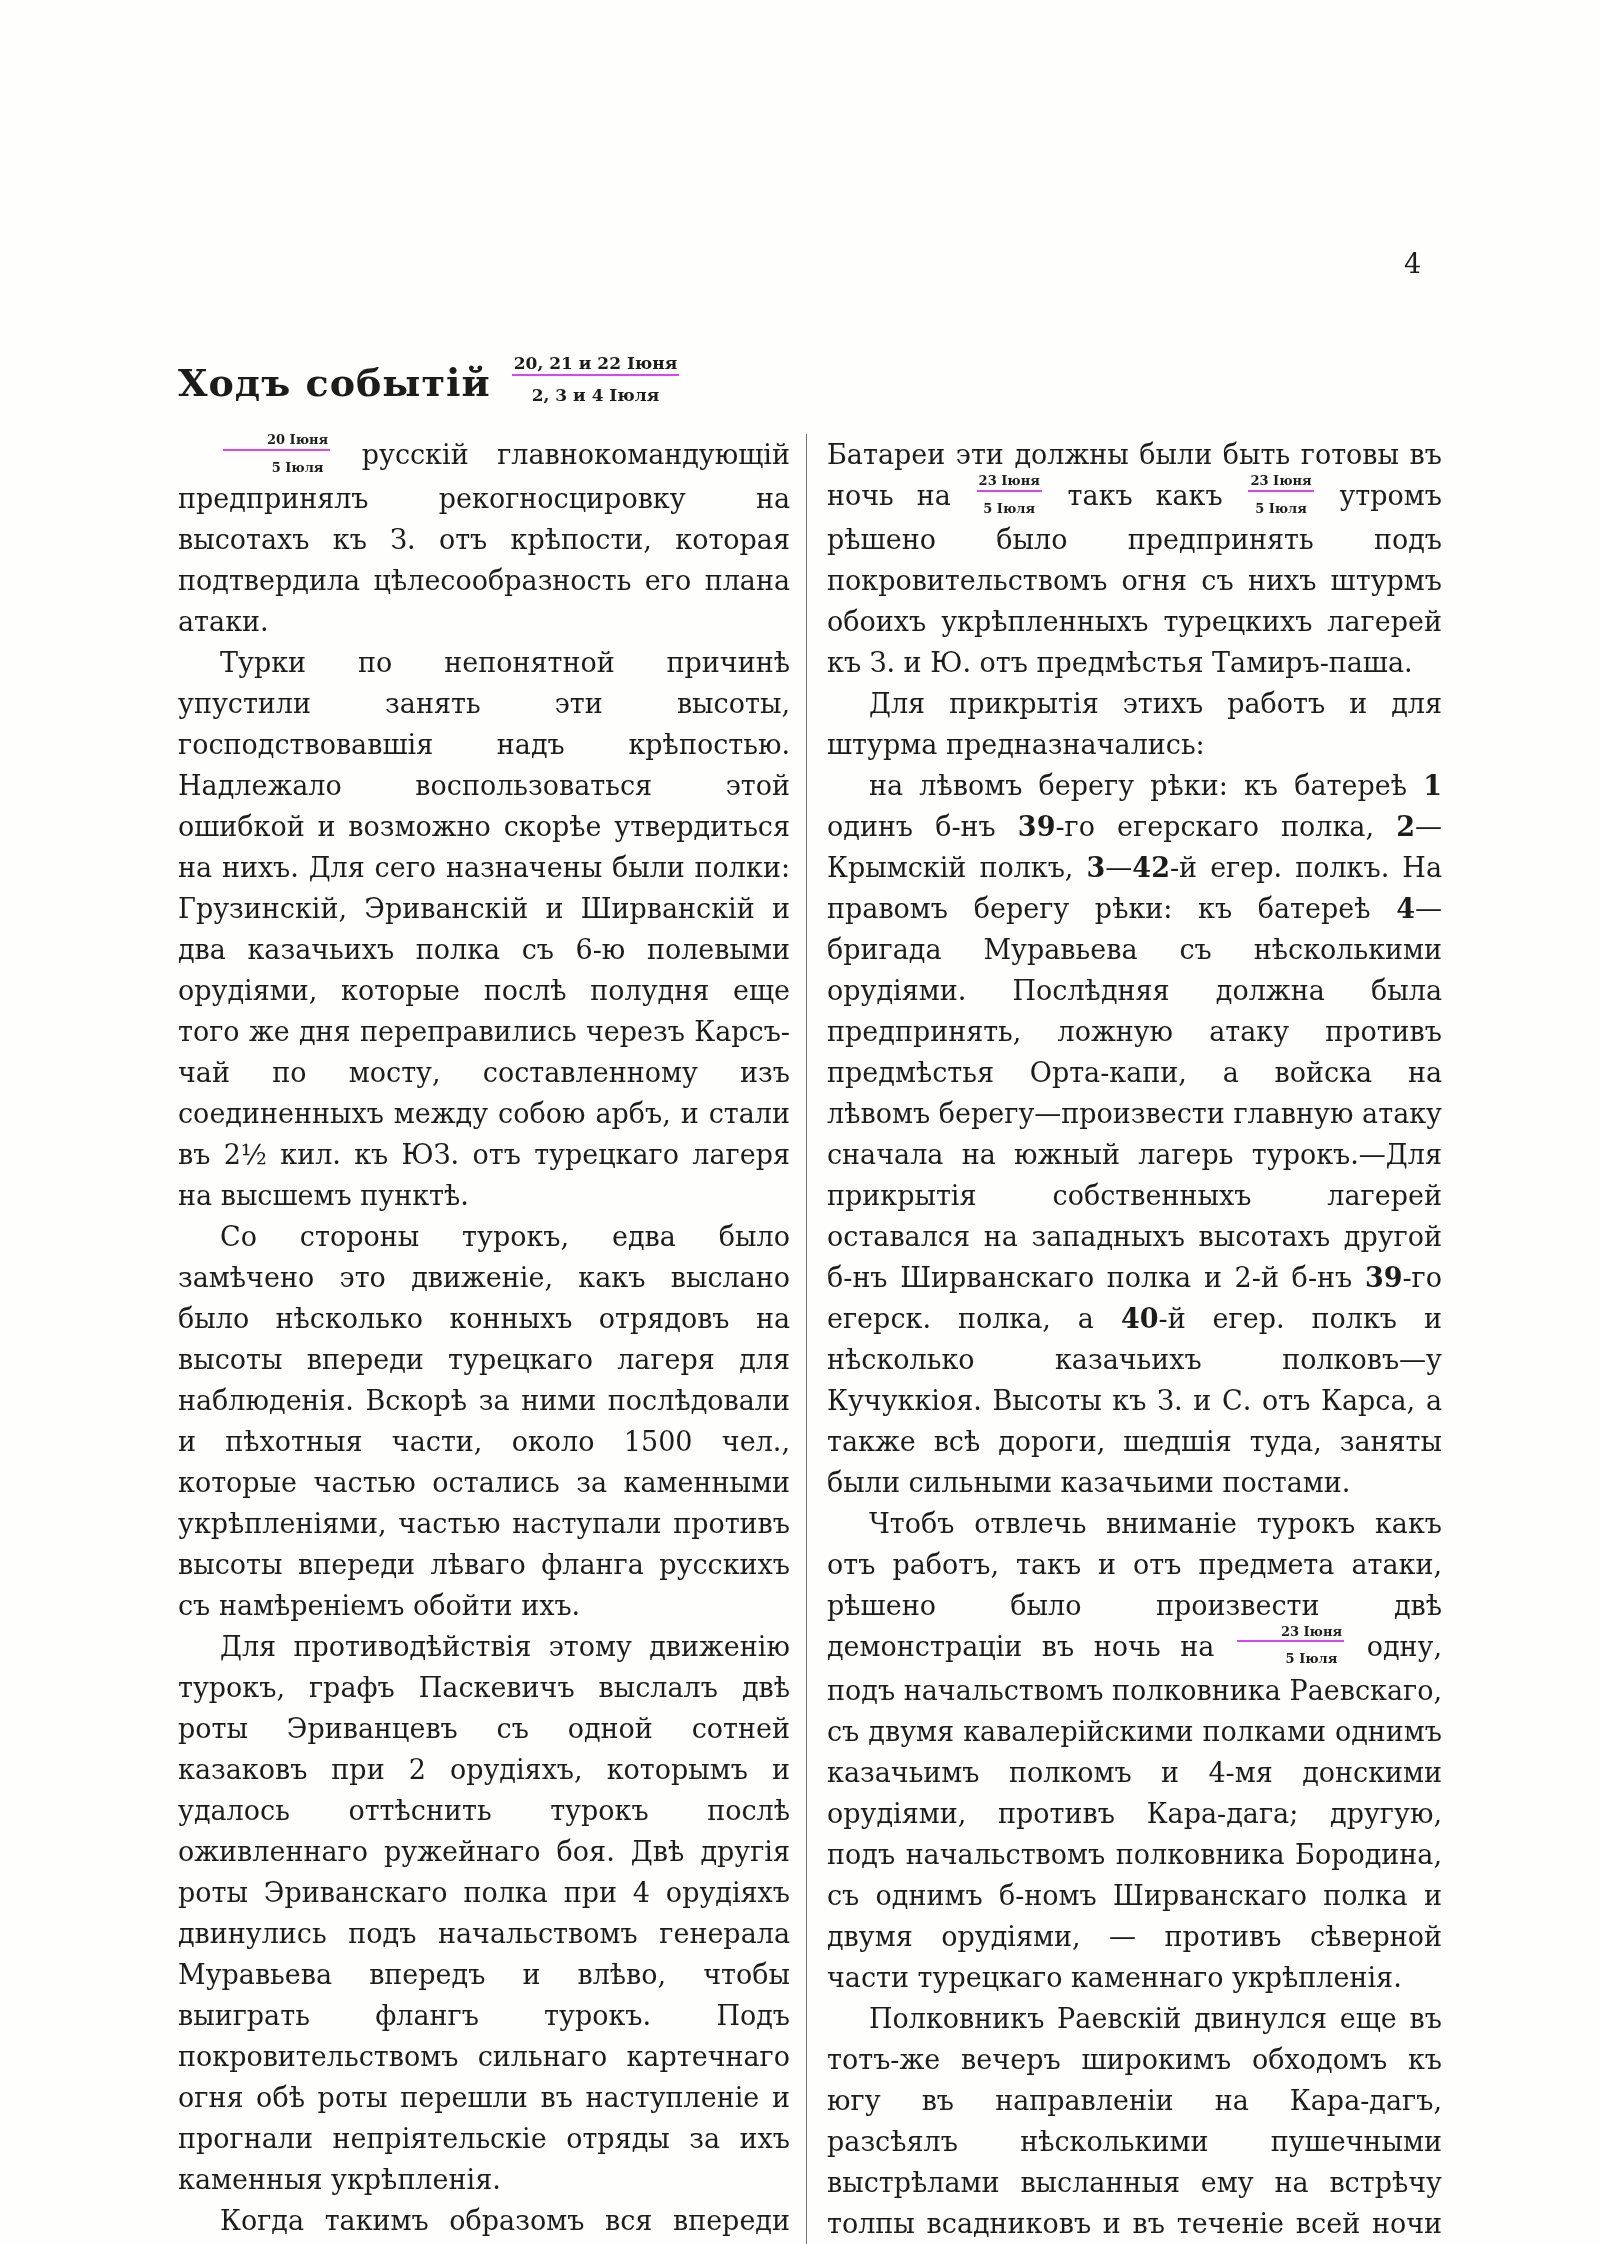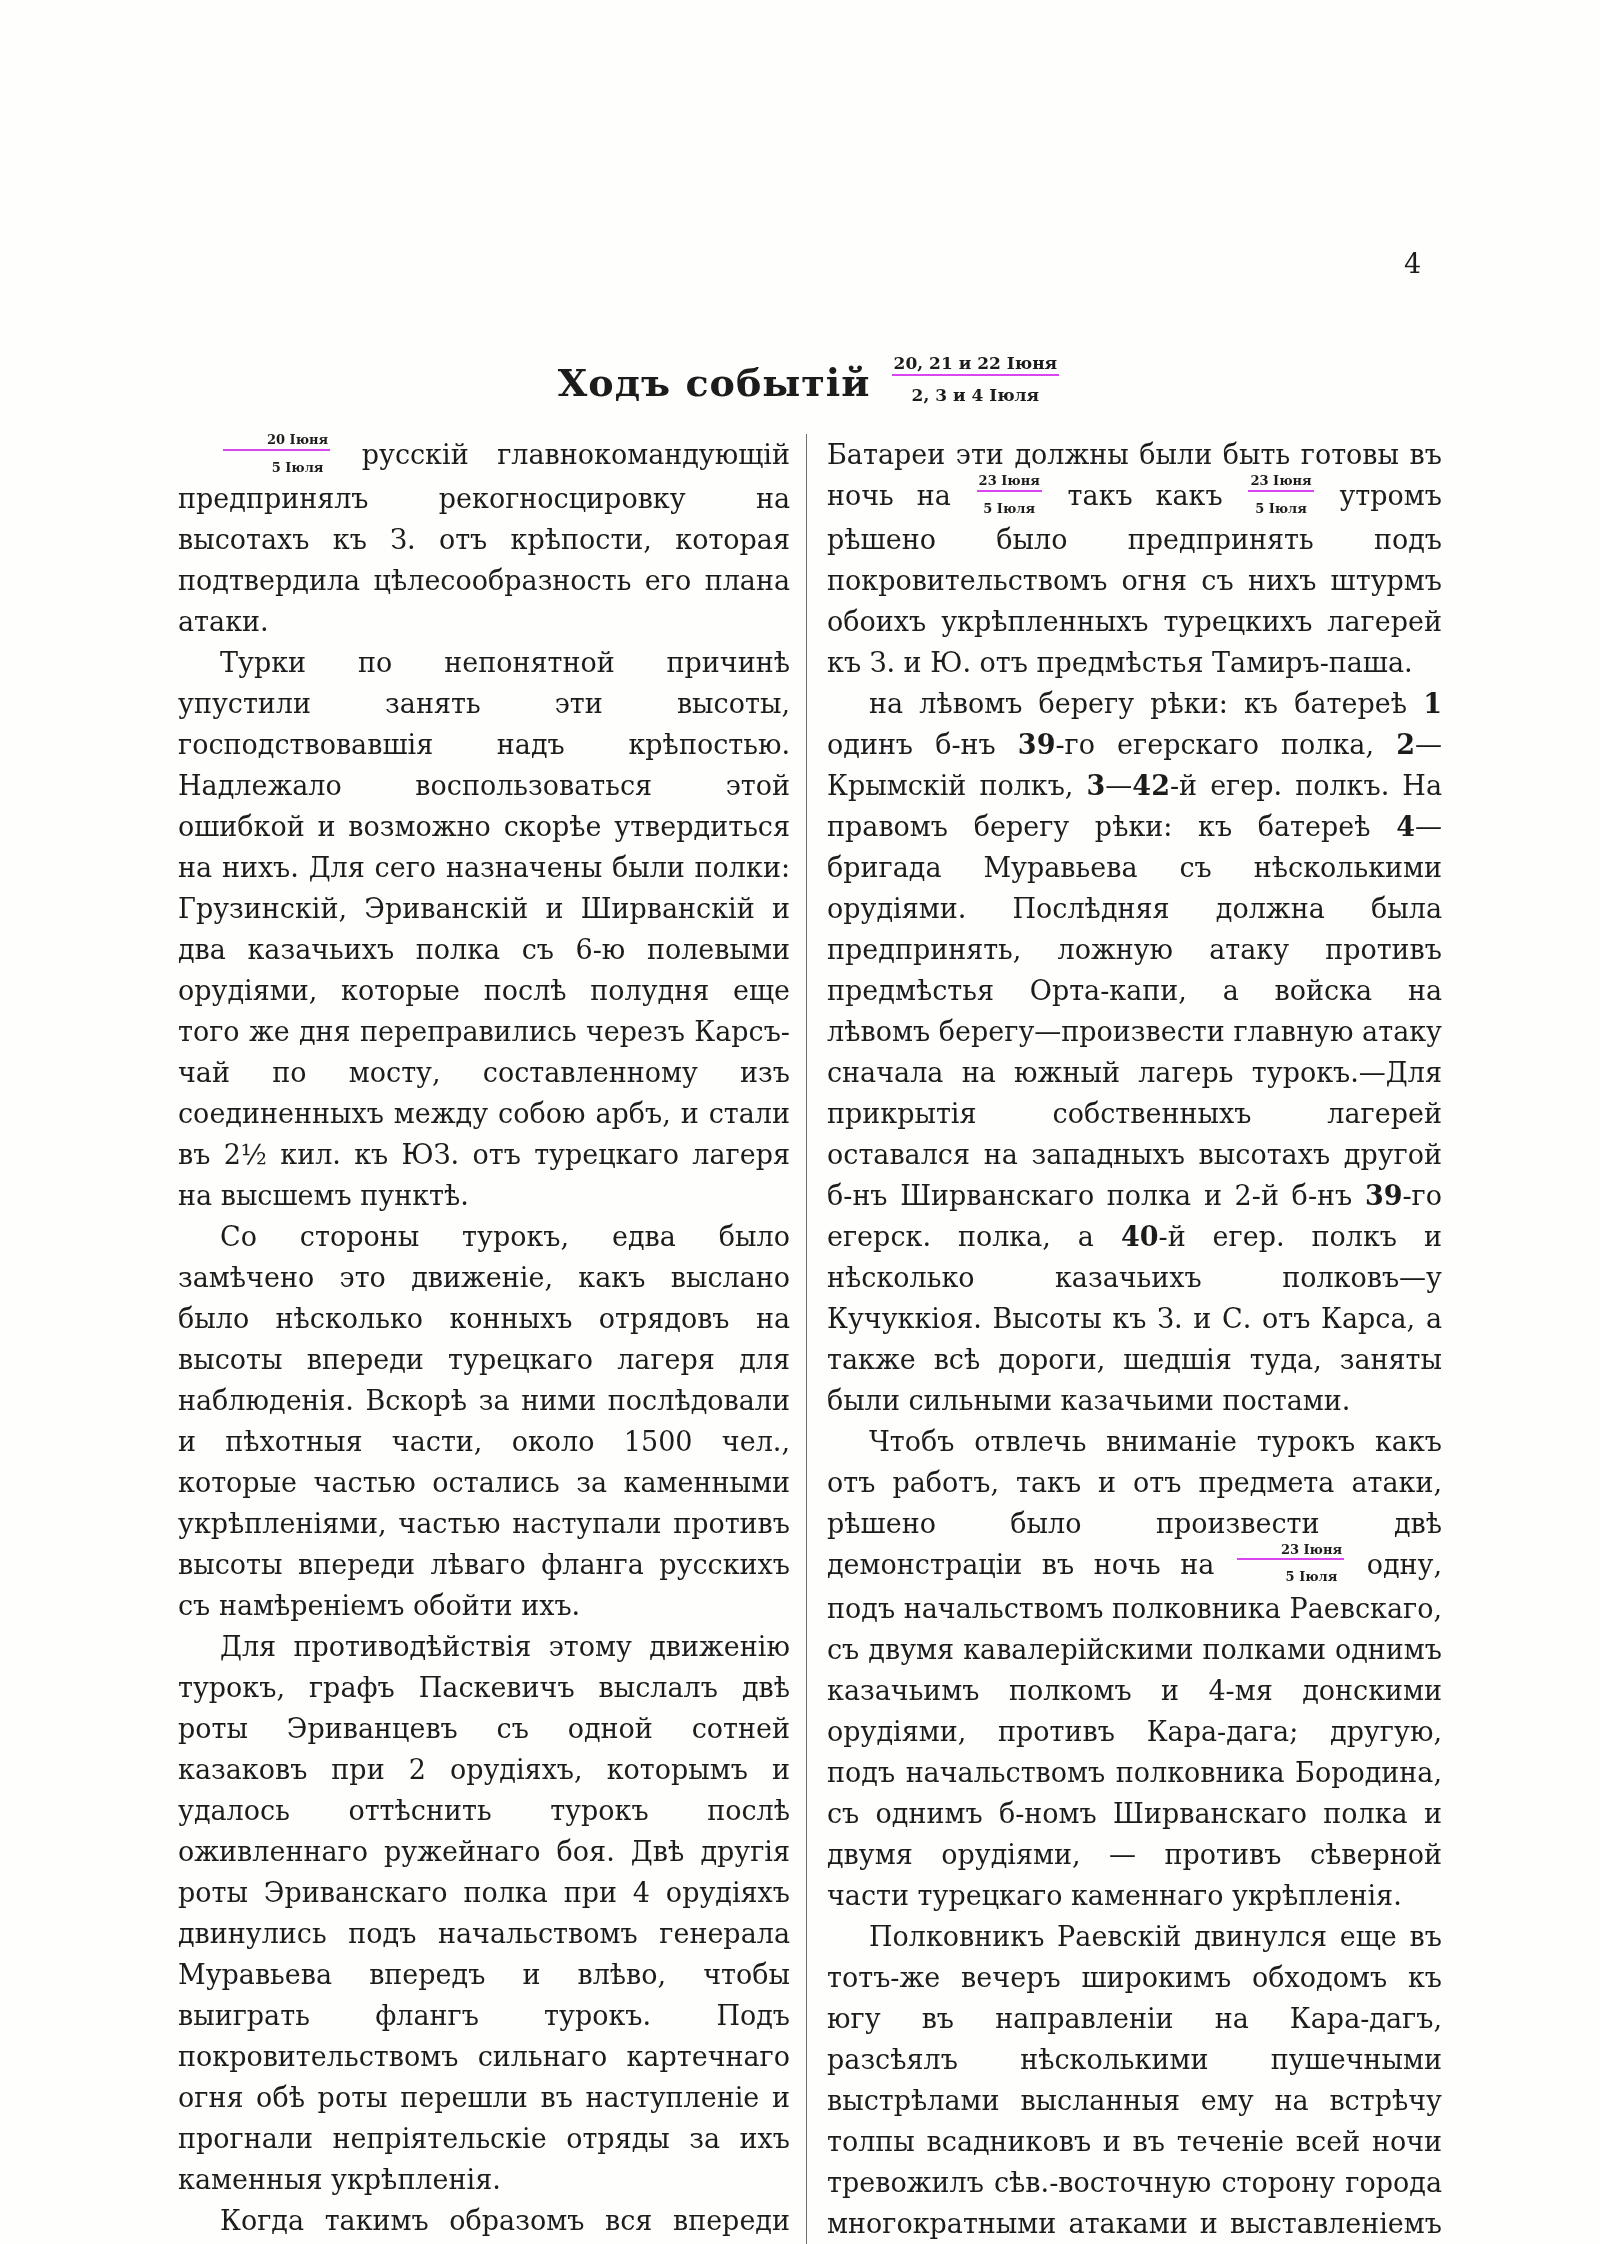--- a/index.html
+++ b/index.html
@@ -19,21 +19,21 @@
     font-size: 27px;
     line-height: 1;
   }
   .content {
     position: absolute;
     left: 178px;
     top: 356px;
     width: 1264px;
   }
   .heading {
-    text-align: center;
+    text-align: left;
     white-space: nowrap;
   }
   .heading-title {
     display: inline-block;
     font-size: 38px;
     font-weight: bold;
     letter-spacing: 1px;
     vertical-align: middle;
   }
   .heading .frac {
@@ -107,20 +107,21 @@
           <p class="para indent">Когда такимъ образомъ вся впереди лежащая мѣстность была очищена отъ турокъ, переправившіяся войска заняли лагерь на западныхъ высотахъ и послѣ наступленія темноты начата была постройка батереи  однимъ б-номъ Эриванскаго полка на возвышенности, находившейся шагахъ въ 800 (600 метр.) впереди лѣваго фланга сѣвернаго турецкаго лагеря; батарея эта была окончена къ утру  и вооружена 4-мя тяжелыми орудіями, которыя тотчасъ же открыли огонь противъ крѣпости; турки отвѣчали столь же энергично.</p>
         </div>
       <div class="col-right">
           <p class="para">Батареи эти должны были быть готовы въ ночь на <span class="frac">
               <span class="frac-top">23 Іюня</span>
               <span class="frac-bot">5 Іюля</span>
             </span> такъ какъ <span class="frac">
               <span class="frac-top">23 Іюня</span>
               <span class="frac-bot">5 Іюля</span>
             </span> утромъ рѣшено было предпринять подъ покровительствомъ огня съ нихъ штурмъ обоихъ укрѣпленныхъ турецкихъ лагерей къ З. и Ю. отъ предмѣстья Тамиръ-паша.</p>
+          <p class="para indent">Для прикрытія этихъ работъ и для штурма предназначались:</p>
           <p class="para indent">на лѣвомъ берегу рѣки: къ батереѣ <b>1</b> одинъ б-нъ <b>39</b>-го егерскаго полка, <b>2</b>—Крымскій полкъ, <b>3</b>—<b>42</b>-й егер. полкъ. На правомъ берегу рѣки: къ батереѣ <b>4</b>—бригада Муравьева съ нѣсколькими орудіями. Послѣдняя должна была предпринять, ложную атаку противъ предмѣстья Орта-капи, а войска на лѣвомъ берегу—произвести главную атаку сначала на южный лагерь турокъ.—Для прикрытія собственныхъ лагерей оставался на западныхъ высотахъ другой б-нъ Ширванскаго полка и 2-й б-нъ <b>39</b>-го егерск. полка, а <b>40</b>-й егер. полкъ и нѣсколько казачьихъ полковъ—у Кучуккіоя. Высоты къ З. и С. отъ Карса, а также всѣ дороги, шедшія туда, заняты были сильными казачьими постами.</p>
           <p class="para indent">Чтобъ отвлечь вниманіе турокъ какъ отъ работъ, такъ и отъ предмета атаки, рѣшено было произвести двѣ демонстраціи въ ночь на <span class="frac">
               <span class="frac-top">23 Іюня</span>
               <span class="frac-bot">5 Іюля</span>
             </span> одну, подъ начальствомъ полковника Раевскаго, съ двумя кавалерійскими полками однимъ казачьимъ полкомъ и 4-мя донскими орудіями, противъ Кара-дага; другую, подъ начальствомъ полковника Бородина, съ однимъ б-номъ Ширванскаго полка и двумя орудіями, — противъ сѣверной части турецкаго каменнаго укрѣпленія.</p>
           <p class="para indent">Полковникъ Раевскій двинулся еще въ тотъ-же вечеръ широкимъ обходомъ къ югу въ направленіи на Кара-дагъ, разсѣялъ нѣсколькими пушечными выстрѣлами высланныя ему на встрѣчу толпы всадниковъ и въ теченіе всей ночи тревожилъ сѣв.-восточную сторону города многократными атаками и выставленіемъ орудій.</p>
         </div>
     </div>
 
   </div>

